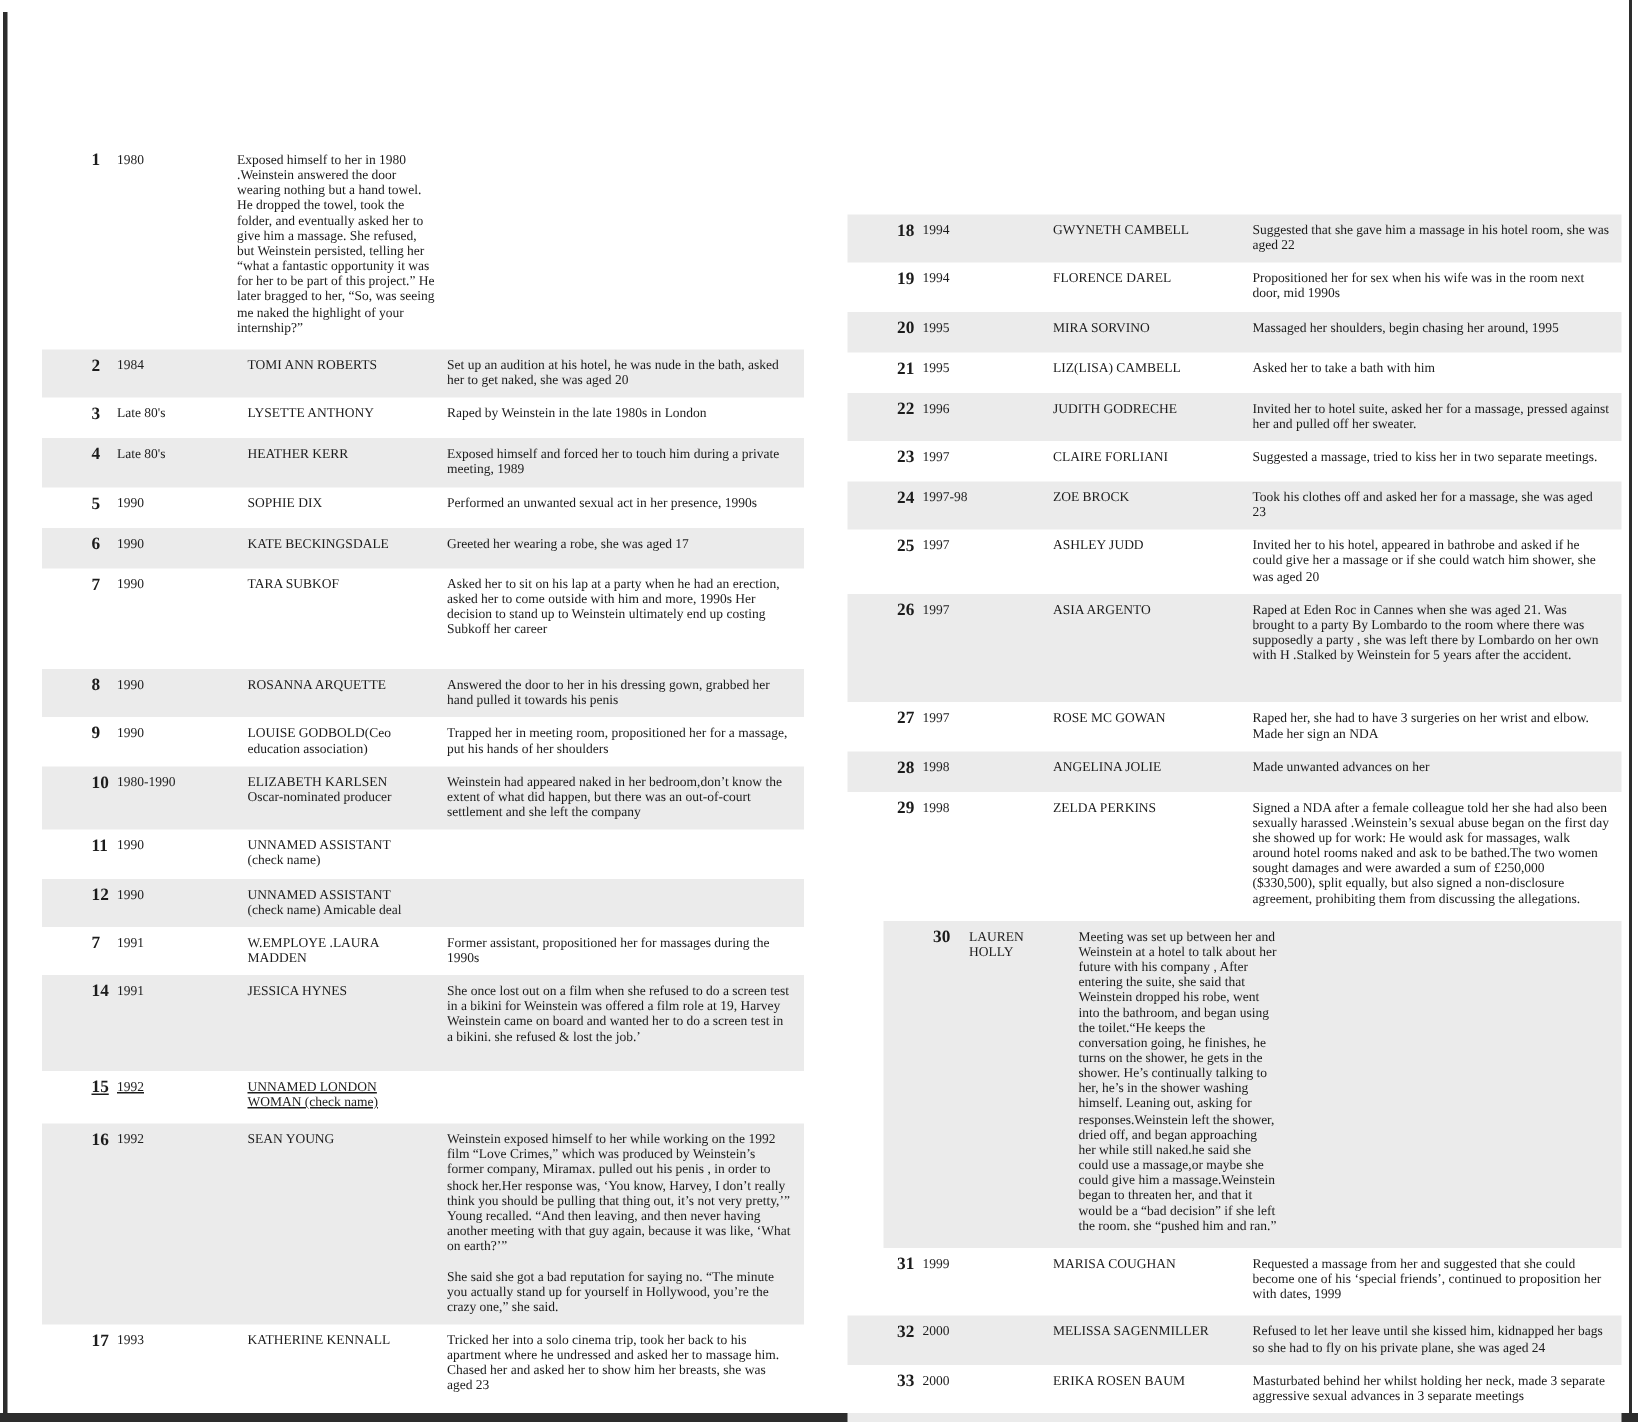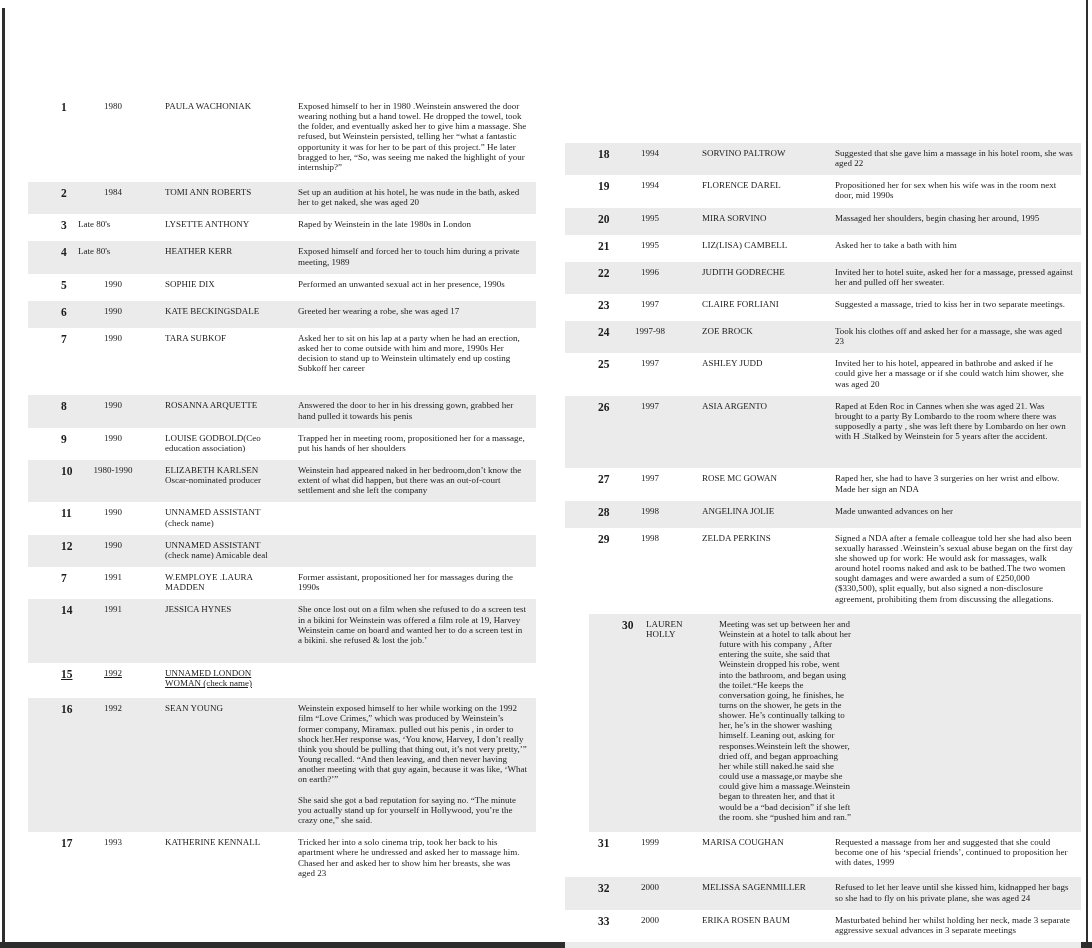--- a/index.html
+++ b/index.html
@@ -33,21 +33,21 @@
     background:transparent;
   }
   .row.shaded{background:var(--shade);}
   .cell{display:block;}
   .cell.num{
     font-weight:bold;
     font-size:11.5px;
     padding-left:33px;
     line-height:1.05;
   }
-  .cell.year{text-align:center;padding-right:10px;}
+  .cell.year{text-align:left;padding-right:10px;}
   .cell.year.align-left{text-align:left;padding-left:0;}
   .cell.name{padding-left:7px;padding-right:6px;white-space:pre-line;}
   .cell.desc{padding-right:8px;white-space:pre-line;}
 
   
   .col-left .row:nth-child(1){padding-bottom:10px;}
   .col-left .row:nth-child(7){padding-bottom:22px;}
   .col-left .row:nth-child(14){padding-bottom:18px;}
   .col-left .row:nth-child(15){padding-bottom:10px;text-decoration:underline;}
   .col-right .row:nth-child(9){padding-bottom:27px;}
@@ -60,21 +60,20 @@
 
 <div class="page">
   <div class="edge edge-left"></div>
   <div class="edge edge-right"></div>
   <div class="edge edge-bottom"></div>
 
   <div class="col col-left" id="left-table">
   <div class="row">
     <span class="cell num">1</span>
     <span class="cell year">1980</span>
-    <span class="cell name">PAULA WACHONIAK</span>
     <span class="cell desc">Exposed himself to her in 1980 .Weinstein answered the door wearing nothing but a hand towel. He dropped the towel, took the folder, and eventually asked her to give him a massage. She refused, but Weinstein persisted, telling her “what a fantastic opportunity it was for her to be part of this project.” He later bragged to her, “So, was seeing me naked the highlight of your internship?”</span>
   </div>
 
   <div class="row shaded">
     <span class="cell num">2</span>
     <span class="cell year">1984</span>
     <span class="cell name">TOMI ANN ROBERTS</span>
     <span class="cell desc">Set up an audition at his hotel, he was nude in the bath, asked her to get naked, she was aged 20</span>
   </div>
 
@@ -188,21 +187,21 @@
     <span class="cell num">17</span>
     <span class="cell year">1993</span>
     <span class="cell name">KATHERINE KENNALL</span>
     <span class="cell desc">Tricked her into a solo cinema trip, took her back to his apartment where he undressed and asked her to massage him. Chased her and asked her to show him her breasts, she was aged 23</span>
   </div>
 </div>
   <div class="col col-right" id="right-table">
   <div class="row shaded">
     <span class="cell num">18</span>
     <span class="cell year">1994</span>
-    <span class="cell name">SORVINO PALTROW</span>
+    <span class="cell name">GWYNETH CAMBELL</span>
     <span class="cell desc">Suggested that she gave him a massage in his hotel room, she was aged 22</span>
   </div>
 
   <div class="row">
     <span class="cell num">19</span>
     <span class="cell year">1994</span>
     <span class="cell name">FLORENCE DAREL</span>
     <span class="cell desc">Propositioned her for sex when his wife was in the room next door, mid 1990s</span>
   </div>
 

